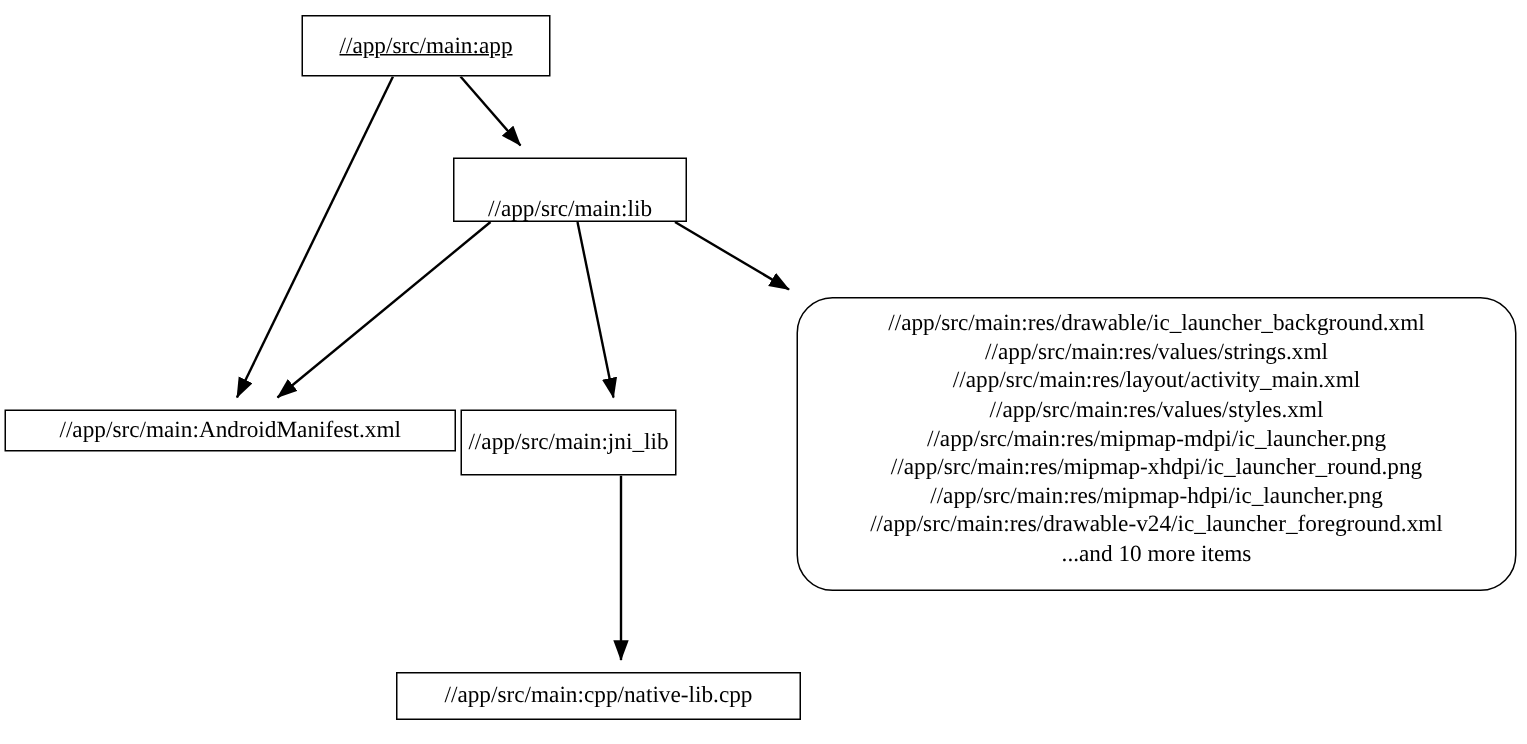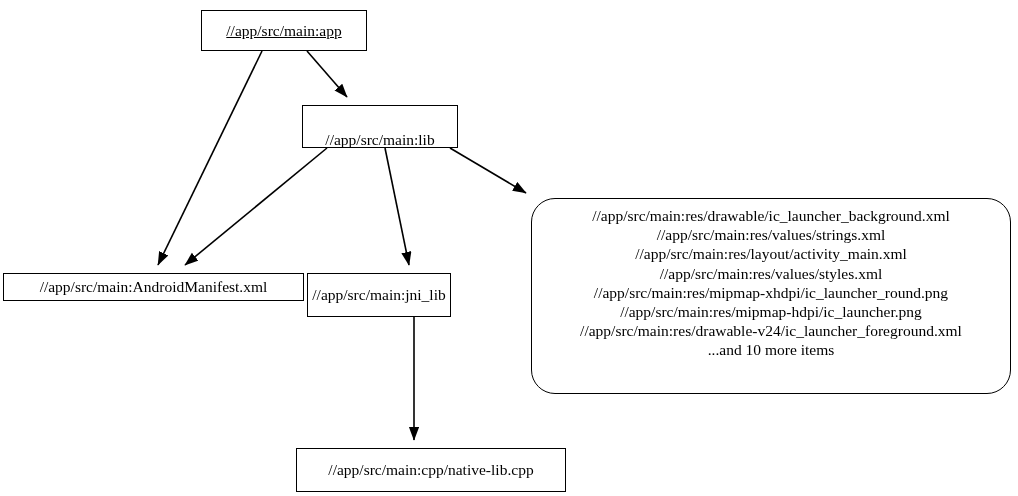--- a/index.html
+++ b/index.html
@@ -48,21 +48,21 @@
     text-align: center;
     white-space: nowrap;
   }
 
   
   #node-app        { left: 201px; top: 10px;  width: 166px; height: 41px; text-decoration: underline; }
   #node-lib        { left: 302px; top: 105px; width: 156px; height: 43px; align-items: flex-end; }
   #node-manifest   { left: 3px;   top: 273px; width: 301px; height: 28px; }
   #node-jnilib     { left: 307px; top: 273px; width: 144px; height: 44px; }
   #node-res        { left: 531px; top: 198px; width: 480px; height: 196px; border-radius: 24px; }
-  #node-nativelib  { left: 296px; top: 448px; width: 270px; height: 44px; }
+  #node-nativelib  { left: 264px; top: 448px; width: 270px; height: 32px; }
 </style>
 </head>
 <body>
 
 <div id="canvas">
 
   <svg class="edges" viewBox="0 0 1018 496">
     <defs>
       <marker id="arrow" markerWidth="10" markerHeight="10" refX="8.2" refY="3.2" orient="auto" markerUnits="strokeWidth">
         <path d="M0,0 L8.6,3.2 L0,6.4 z" fill="#000000"></path>
@@ -108,20 +108,21 @@
 
   <div class="node" id="node-jnilib">
     <span>//app/src/main:jni_lib</span>
   </div>
 
   <div class="node node-multi" id="node-res">
     <span class="line">//app/src/main:res/drawable/ic_launcher_background.xml</span>
     <span class="line">//app/src/main:res/values/strings.xml</span>
     <span class="line">//app/src/main:res/layout/activity_main.xml</span>
     <span class="line">//app/src/main:res/values/styles.xml</span>
+    <span class="line">//app/src/main:res/mipmap-mdpi/ic_launcher.png</span>
     <span class="line">//app/src/main:res/mipmap-xhdpi/ic_launcher_round.png</span>
     <span class="line">//app/src/main:res/mipmap-hdpi/ic_launcher.png</span>
     <span class="line">//app/src/main:res/drawable-v24/ic_launcher_foreground.xml</span>
     <span class="line">...and 10 more items</span>
   </div>
 
   <div class="node" id="node-nativelib">
     <span>//app/src/main:cpp/native-lib.cpp</span>
   </div>
 

